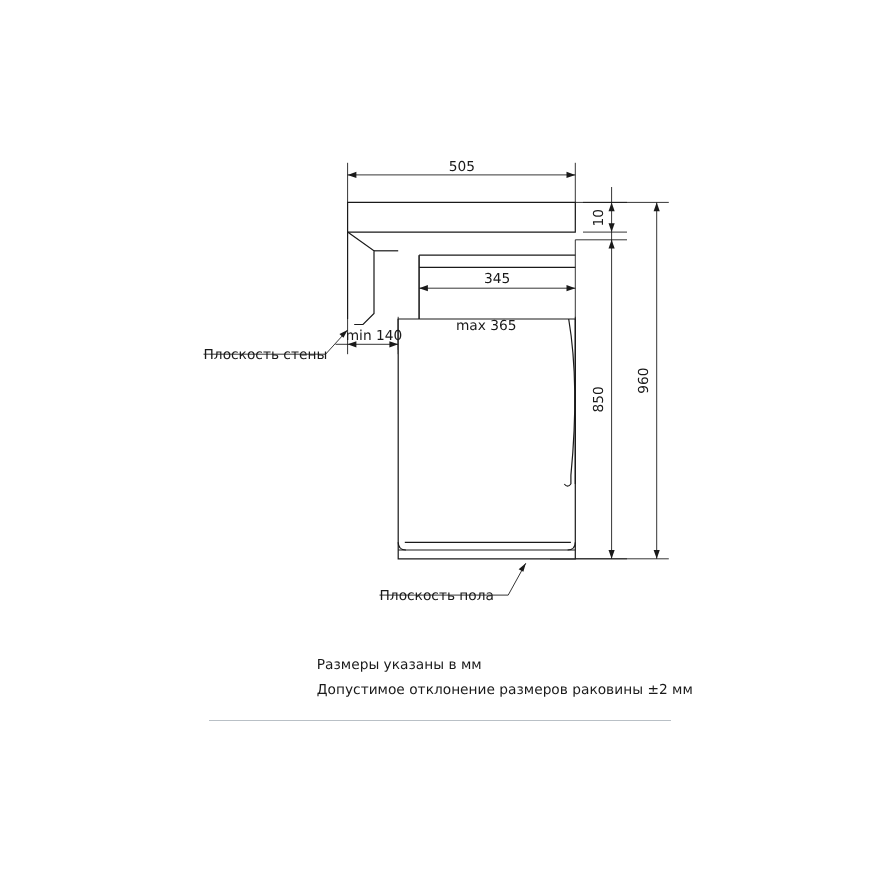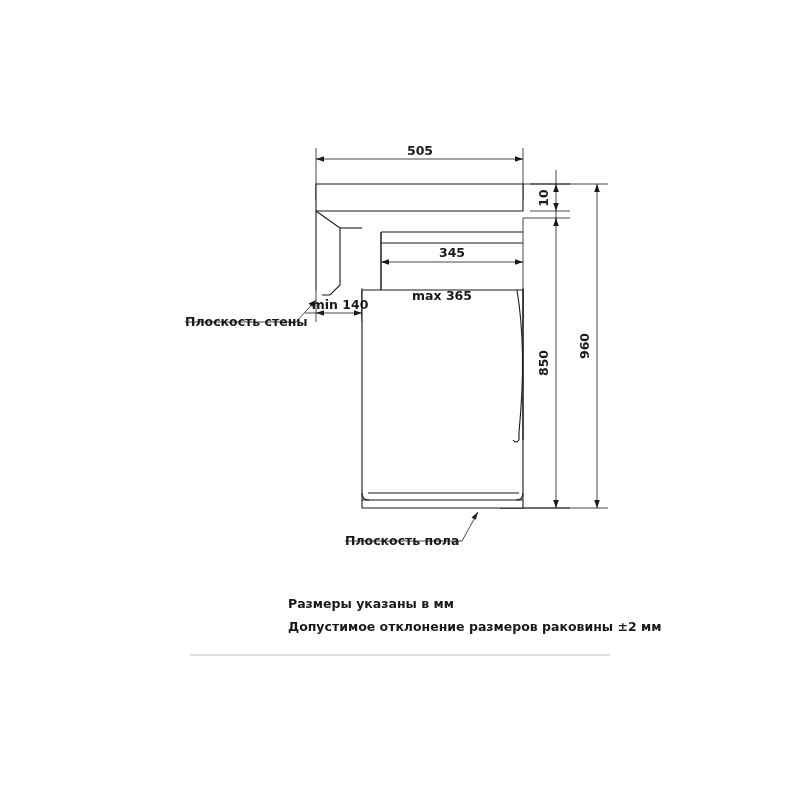--- a/index.html
+++ b/index.html
@@ -14,21 +14,20 @@
     color: #1a1a1a;
     position: relative;
     overflow: hidden;
   }
   #diagram-root {
     position: absolute;
     left: 0;
     top: 0;
     width: 800px;
     height: 800px;
-    font-weight: bold;
   }
   svg {
     display: block;
   }
   .dim-text {
     font-family: "DejaVu Sans", sans-serif;
     font-size: 12.5px;
     fill: #1a1a1a;
   }
   .note-text {

